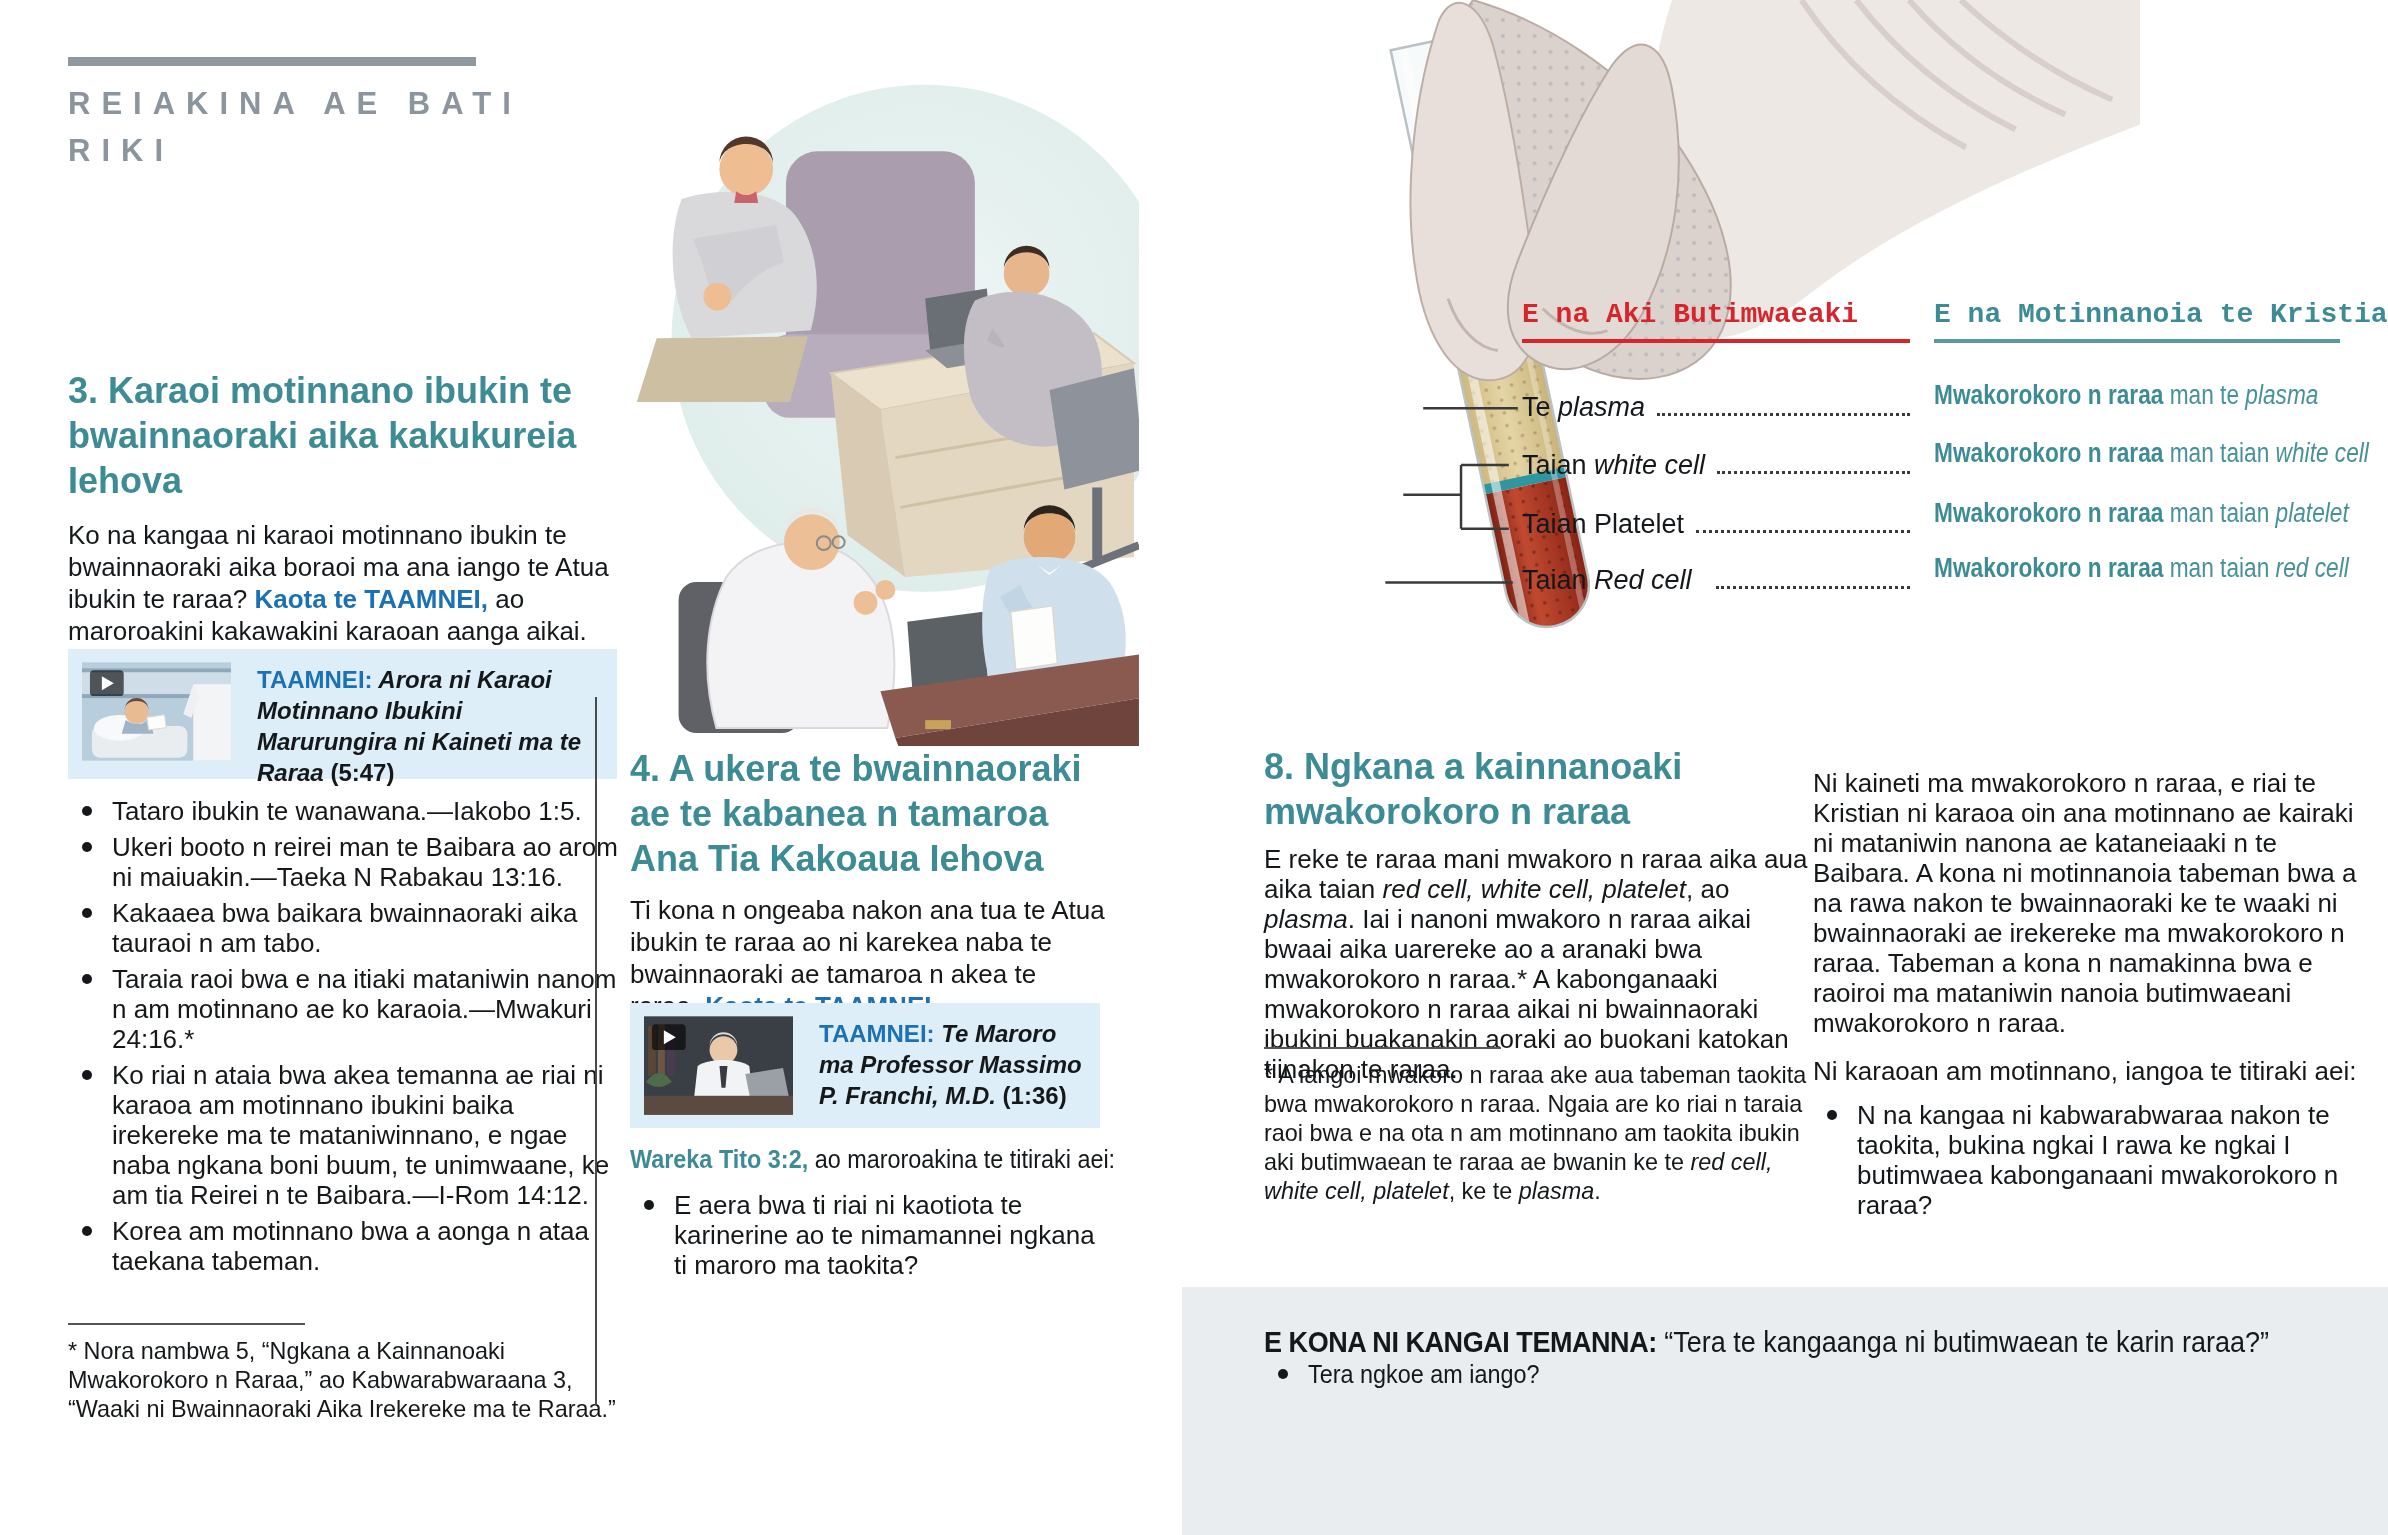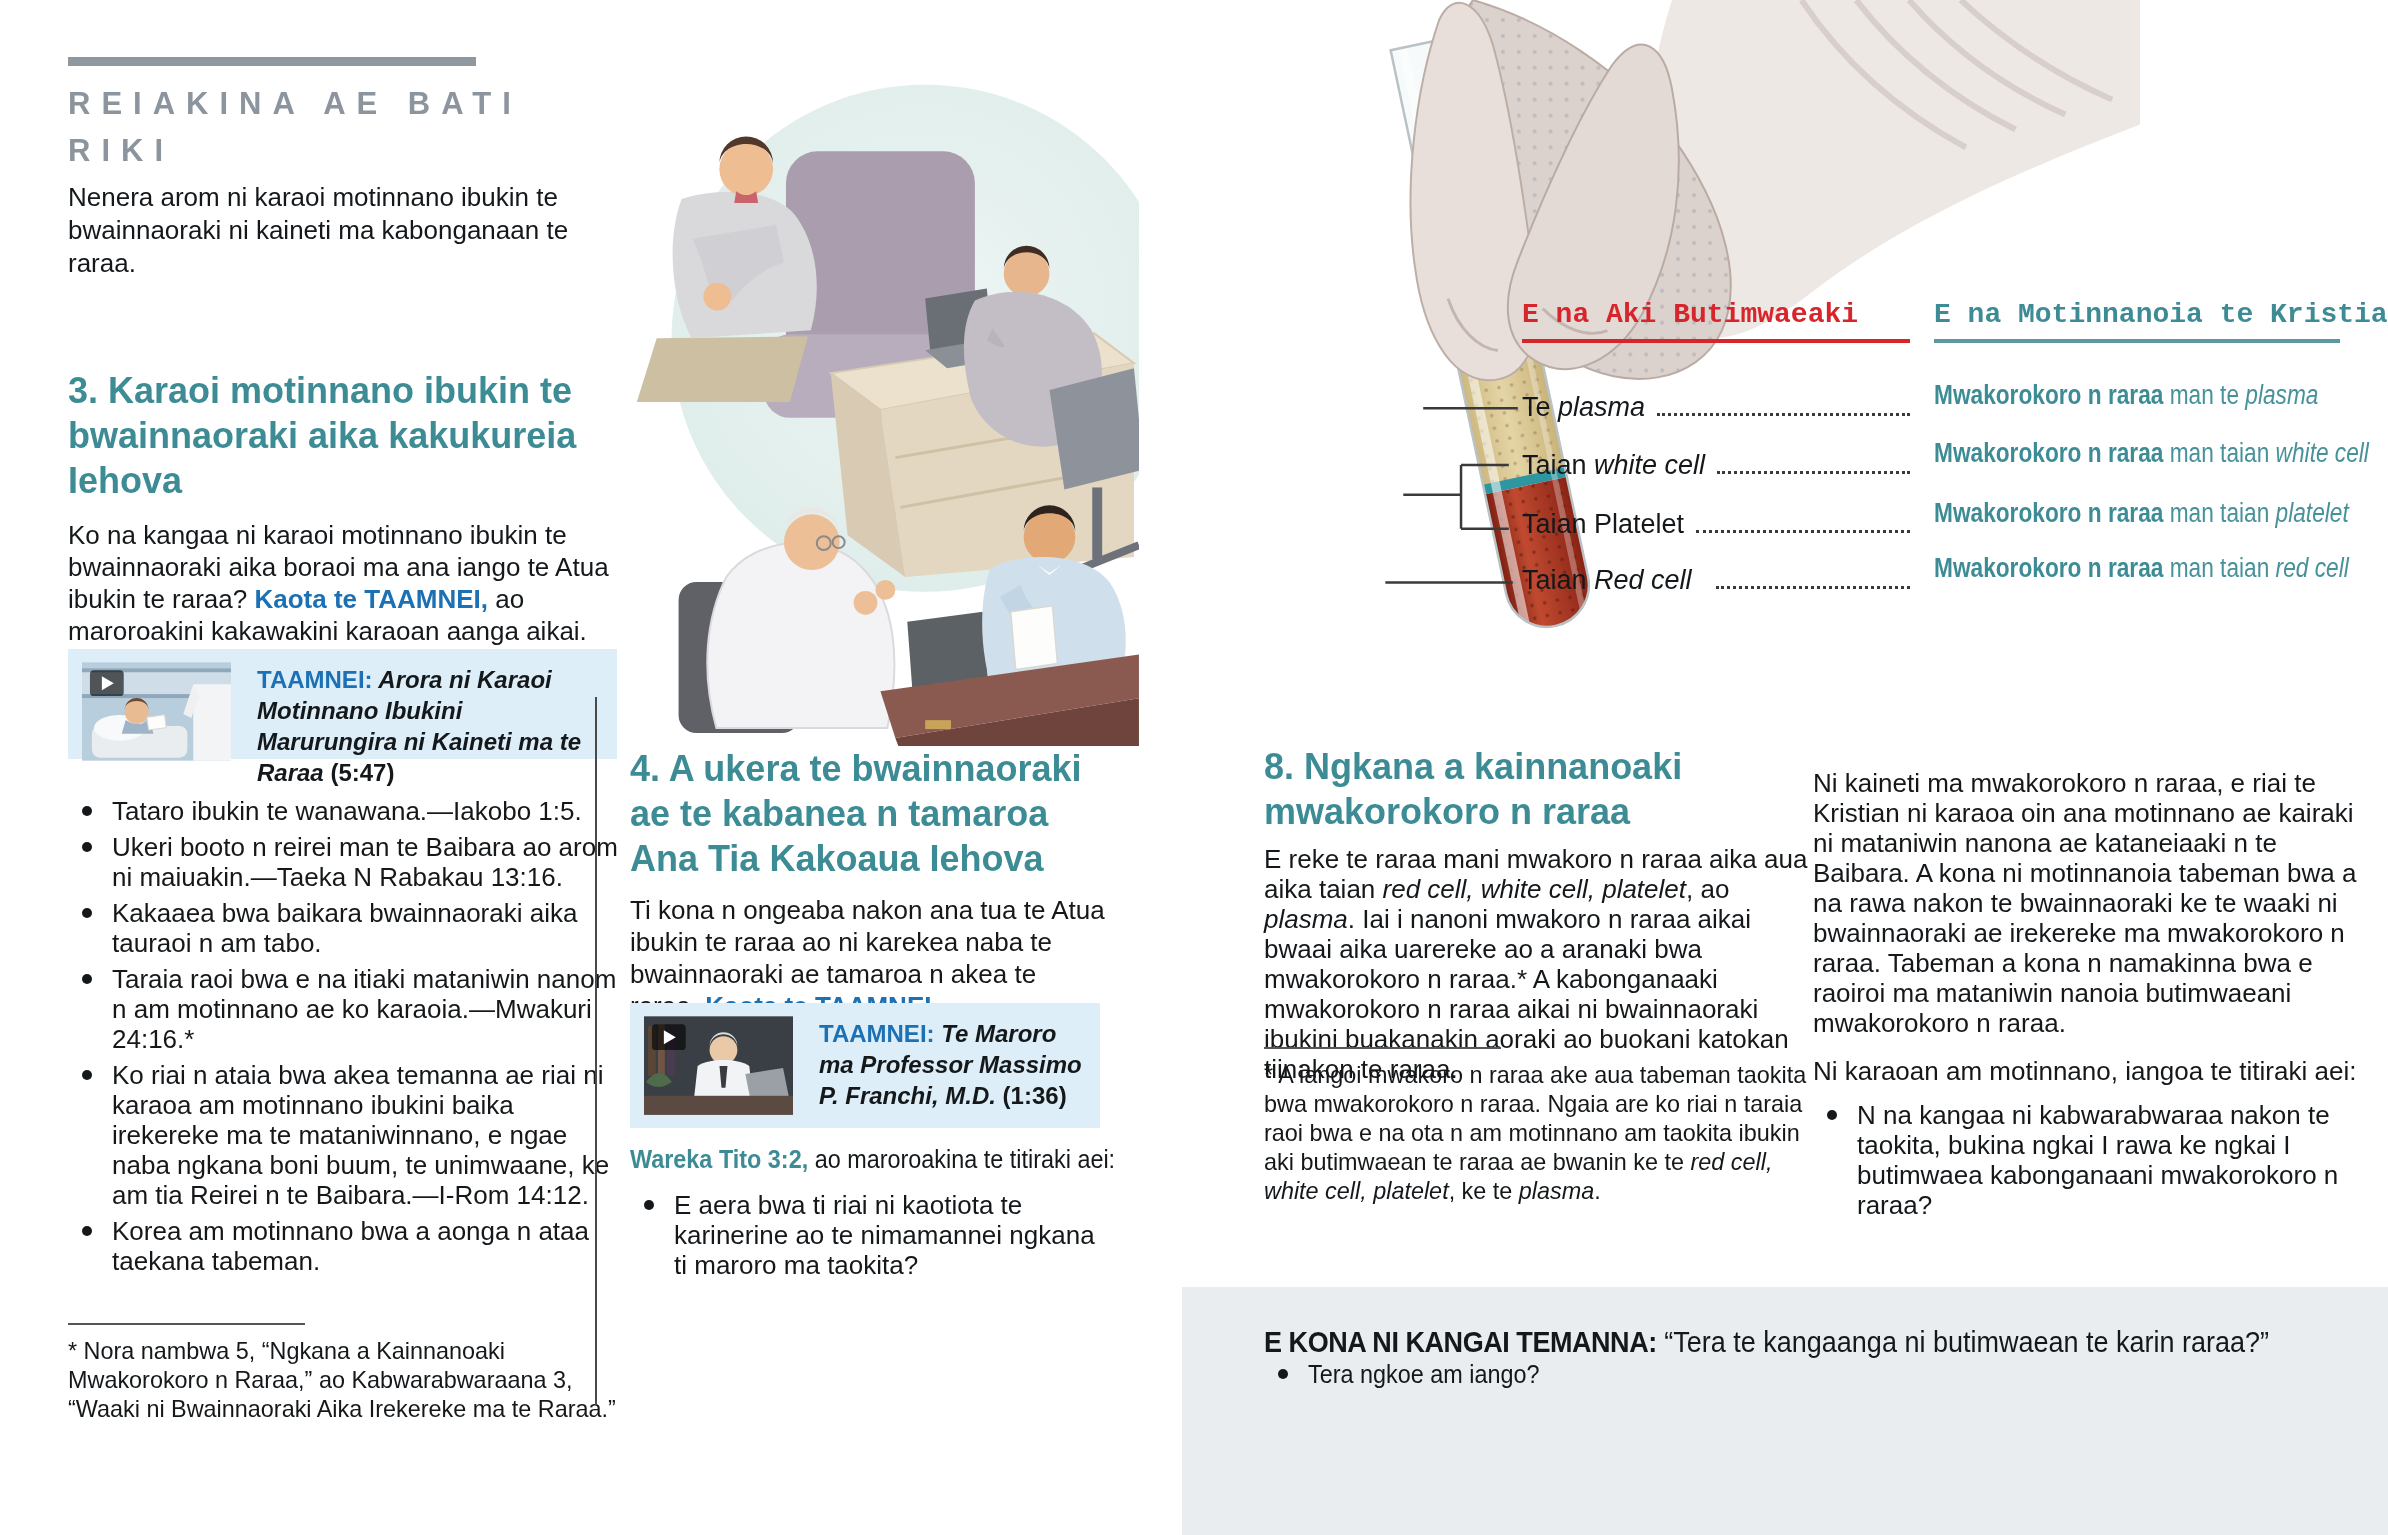--- a/index.html
+++ b/index.html
@@ -17,21 +17,21 @@
   .kicker-bar{left:68px;top:57px;width:408px;height:9px;background:#8f989f;}
   .kicker{left:68px;top:80px;width:557px;font-size:31px;font-weight:bold;letter-spacing:11px;
           color:#8c959d;line-height:47px;}
   .intro{left:68px;top:181px;width:553px;font-size:26px;line-height:33px;}
   .h-teal{color:#3d8c95;font-weight:bold;font-size:36px;line-height:45px;}
   .h3{left:68px;top:368px;width:557px;}
   .body-p{font-size:26px;line-height:32px;}
   .p3{left:68px;top:519px;width:553px;}
 
   .videobox{background:#ddeef8;display:flex;align-items:flex-start;padding:13px 14px;box-sizing:border-box;}
-  .vb1{left:68px;top:649px;width:549px;height:110px;}
+  .vb1{left:68px;top:649px;width:549px;height:130px;}
   .vb2{left:630px;top:1003px;width:470px;height:125px;}
   .thumb{width:149px;height:99px;flex:0 0 auto;margin-right:26px;position:relative;cursor:pointer;}
   .vtext{font-size:24px;line-height:31px;font-weight:bold;font-style:italic;padding-top:2px;}
   .vlabel{color:#1c70b4;font-style:normal;}
   .vdur{font-style:normal;}
 
   ul.dots{list-style:none;margin:0;padding:0;}
   ul.dots li{position:relative;padding-left:44px;margin-bottom:6px;font-size:26px;line-height:30px;}
   ul.dots li:before{content:"";position:absolute;left:14px;top:10px;width:10px;height:10px;border-radius:50%;background:#15181a;}
   .bullets-left{left:68px;top:796px;width:553px;}
@@ -84,21 +84,20 @@
   svg{display:block;}
   .illu{pointer-events:none;}
 </style>
 </head>
 <body>
 
 <div id="page">
 
   <div class="abs kicker-bar"></div>
   <div class="abs kicker">REIAKINA AE BATI RIKI</div>
-  <div class="abs intro">Nenera arom ni karaoi motinnano ibukin te bwainnaoraki ni kaineti ma kabonganaan te raraa.</div>
 
   <div class="abs h-teal h3">3. Karaoi motinnano ibukin te bwainnaoraki aika kakukureia Iehova</div>
 
   <div class="abs body-p p3"><span>Ko na kangaa ni karaoi motinnano ibukin te bwainnaoraki aika boraoi ma ana iango te Atua ibukin te raraa? </span><span class="link">Kaota te TAAMNEI,</span><span> ao maroroakini kakawakini karaoan aanga aikai.</span></div>
 
   <div class="abs videobox vb1">
     <div class="thumb">
       <svg width="149" height="99" viewBox="0 0 150 99">
         <rect width="150" height="99" fill="#b9cedd"></rect>
         <rect x="0" y="6" width="150" height="30" fill="#cfdde8"></rect>

